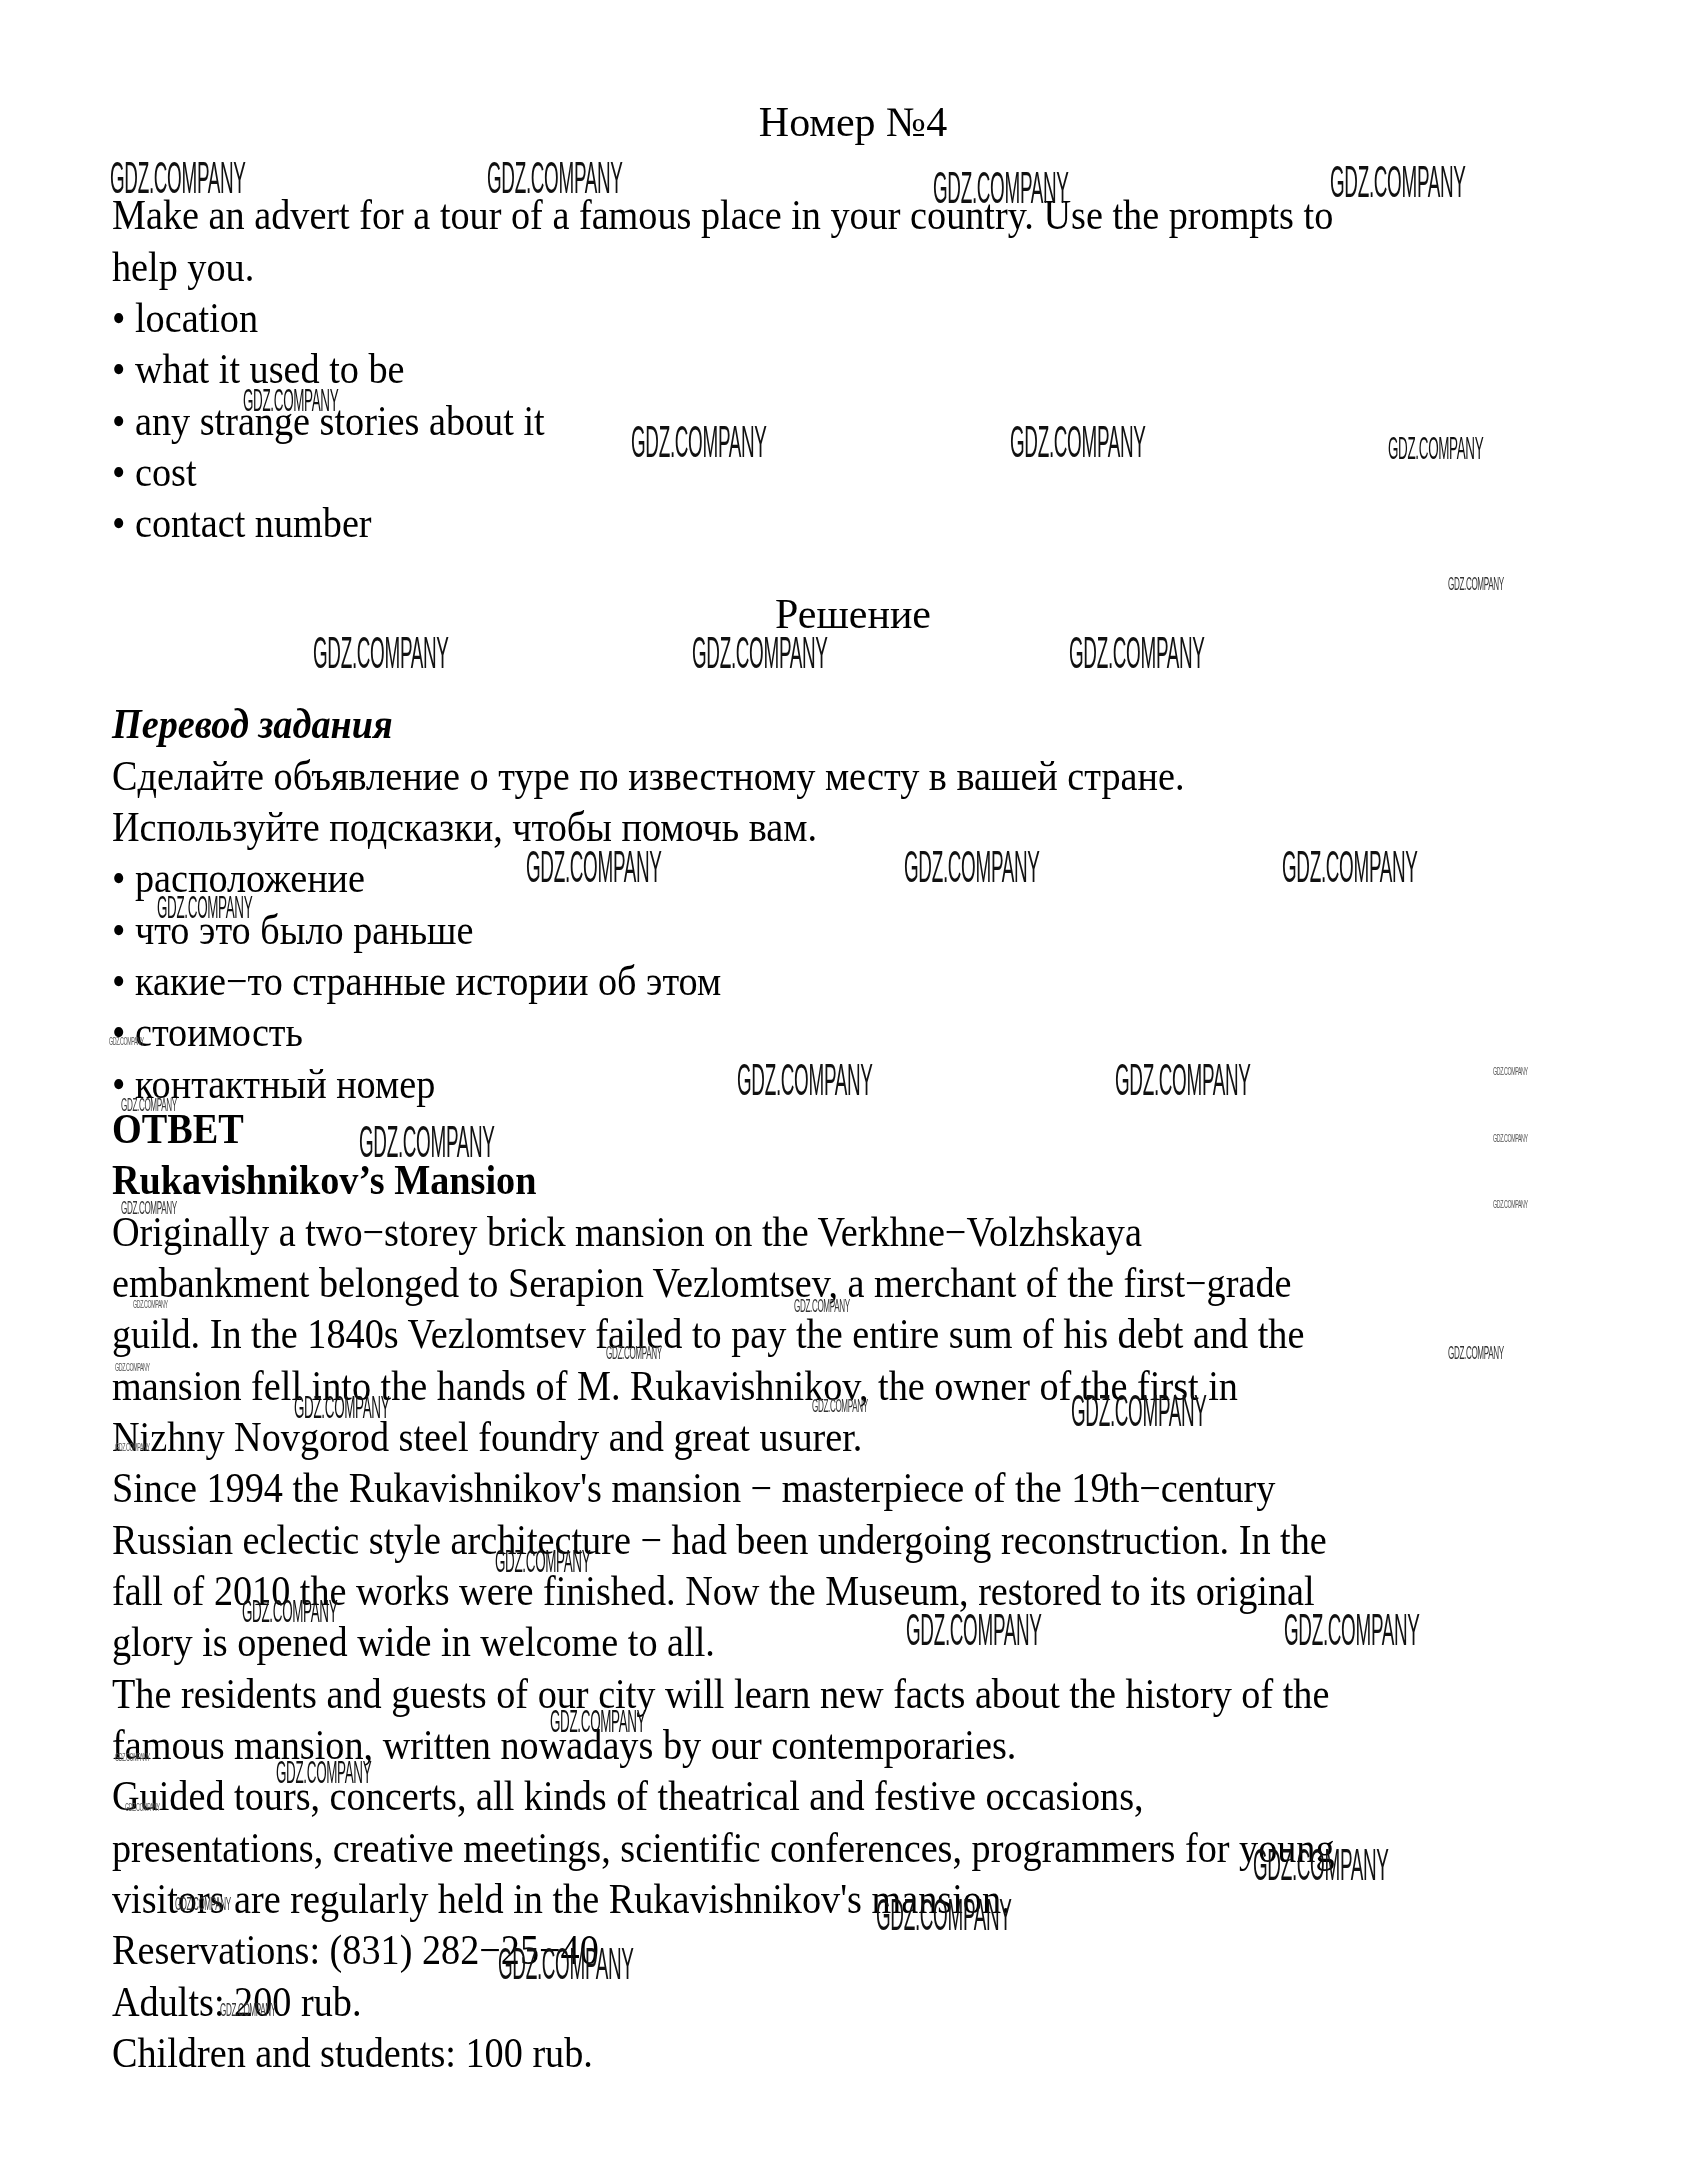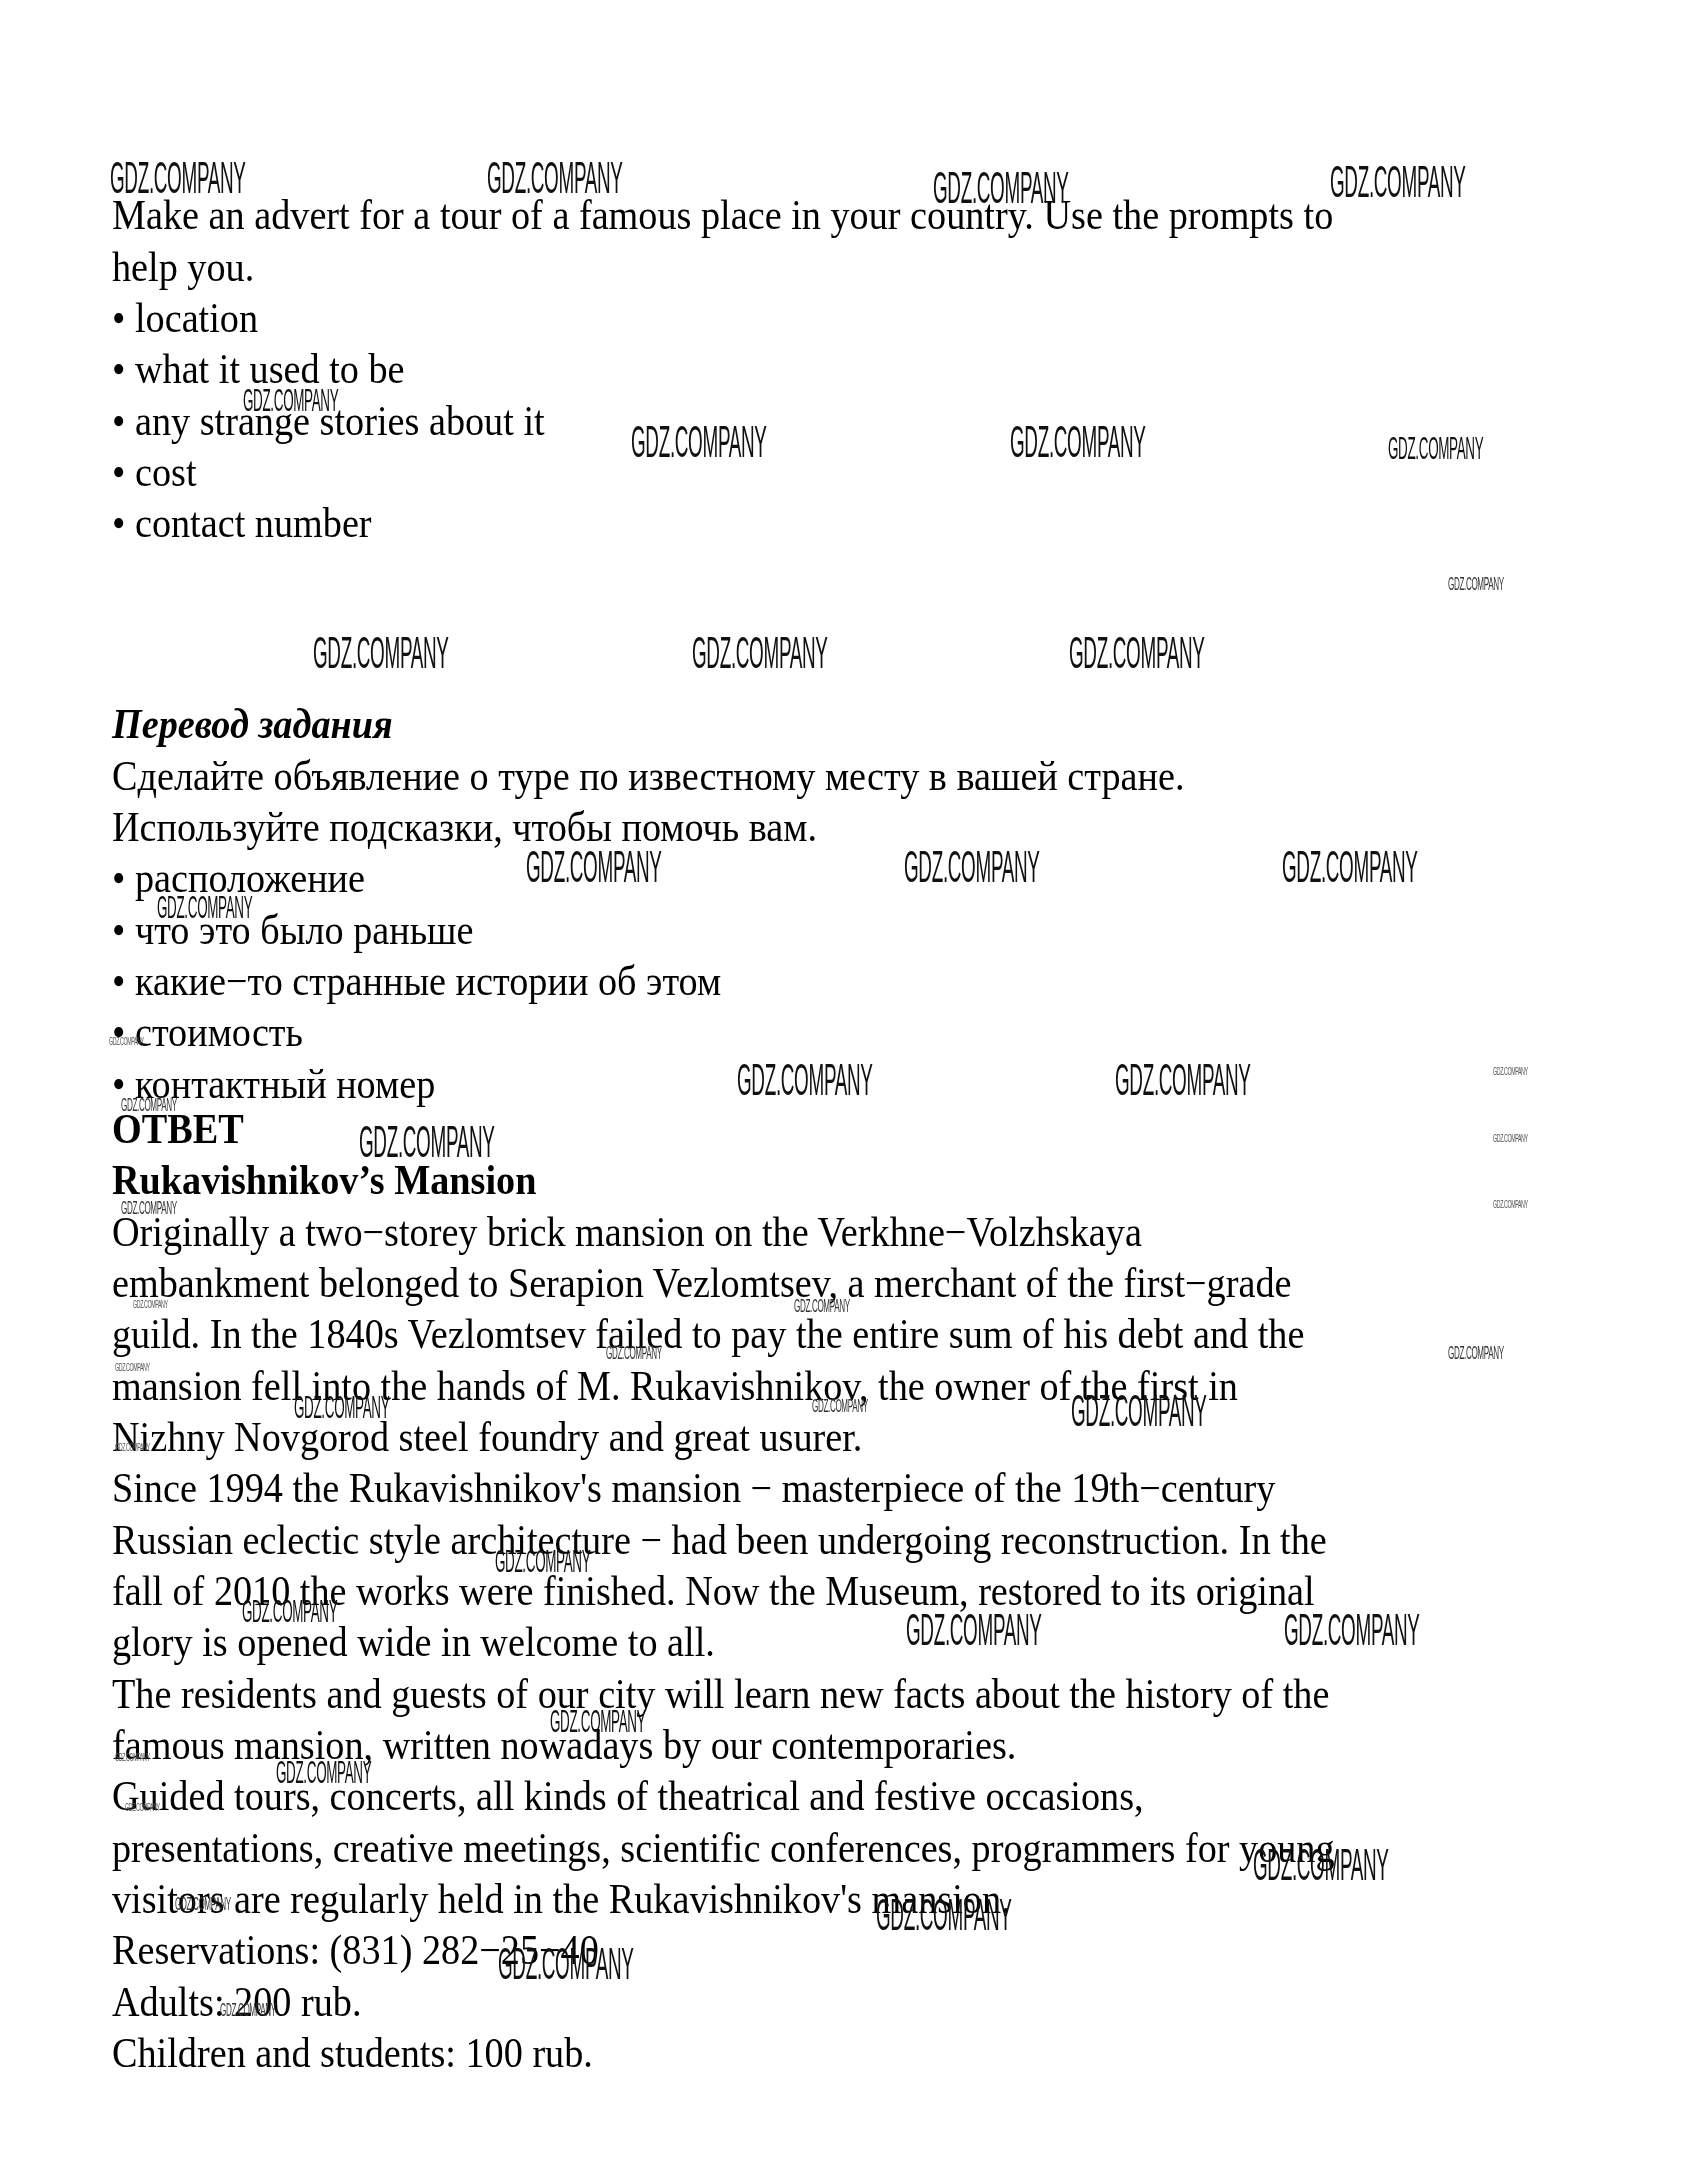--- a/index.html
+++ b/index.html
@@ -30,29 +30,31 @@
     .wm.big { font-size: 45px; transform: scaleX(0.42); font-weight: normal; }
     .wm.mid { font-size: 32px; transform: scaleX(0.42); }
     .wm.small { font-size: 18px; transform: scaleX(0.45); color: #333; }
     .wm.tiny { font-size: 10.6px; transform: scaleX(0.5); color: #555; }
   </style>
 </head>
 <body>
 
 <div class="page">
 
+  <div class="line center title">Номер №4</div>
 
   <div class="line" style="top:190px">Make an advert for a tour of a famous place in your country. Use the prompts to</div>
   <div class="line" style="top:242px">help you.</div>
   <div class="line" style="top:293px">• location</div>
   <div class="line" style="top:344px">• what it used to be</div>
   <div class="line" style="top:396px">• any strange stories about it</div>
   <div class="line" style="top:447px">• cost</div>
   <div class="line" style="top:498px">• contact number</div>
 
+  <div class="line center solution">Решение</div>
 
   <div class="line italic-bold" style="top:699px">Перевод задания</div>
   <div class="line" style="top:751px">Сделайте объявление о туре по известному месту в вашей стране.</div>
   <div class="line" style="top:802px">Используйте подсказки, чтобы помочь вам.</div>
   <div class="line" style="top:853px">• расположение</div>
   <div class="line" style="top:905px">• что это было раньше</div>
   <div class="line" style="top:956px">• какие−то странные истории об этом</div>
   <div class="line" style="top:1007px">• стоимость</div>
   <div class="line" style="top:1059px">• контактный номер</div>
 

